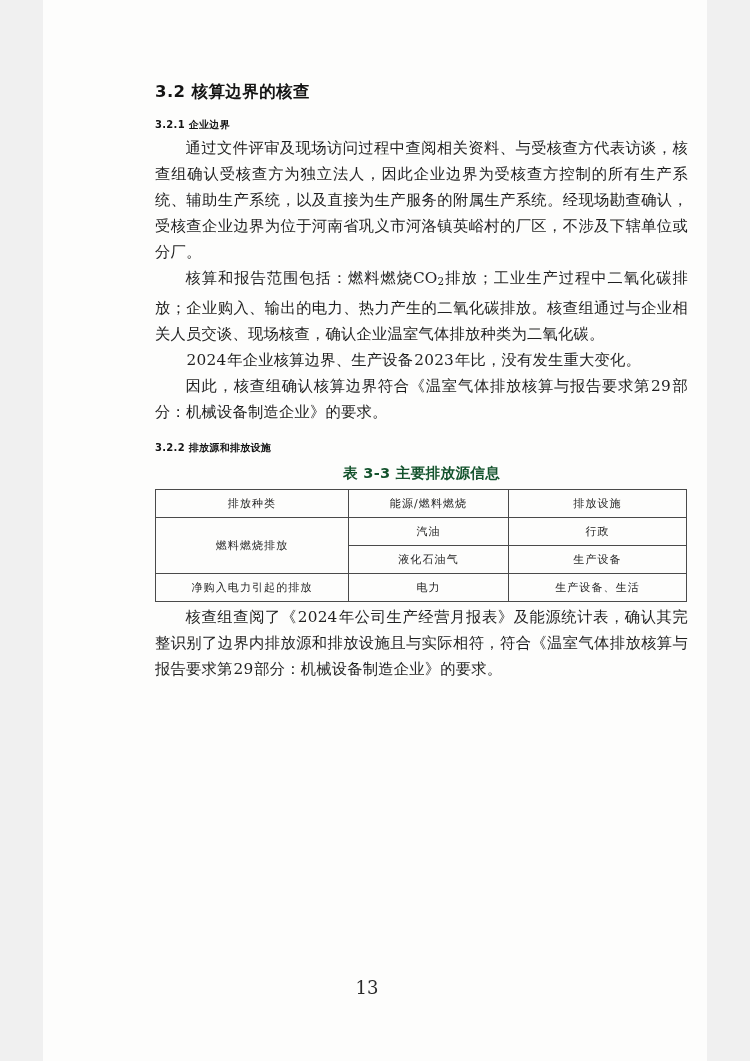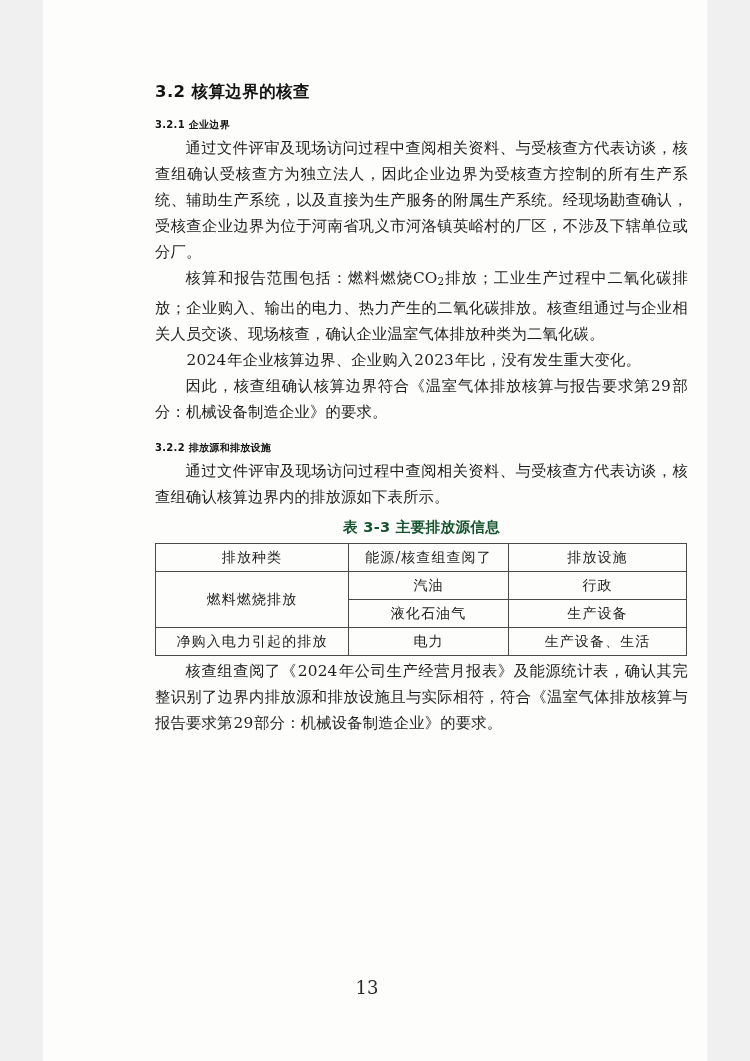--- a/index.html
+++ b/index.html
@@ -86,21 +86,21 @@
   table.emission-table {
     border-collapse: collapse;
     width: 531px;
     margin: 0 0 2px 0;
     table-layout: fixed;
   }
   table.emission-table td {
     border: 1px solid #4a4a4a;
     text-align: center;
     vertical-align: middle;
-    font-size: 14px;
+    font-size: 11px;
     line-height: 1.55;
     height: 25px;
     padding: 1px 2px;
     letter-spacing: 1.1px;
     color: #1f1f1f;
   }
   table.emission-table col.c1 { width: 193px; }
   table.emission-table col.c2 { width: 160px; }
   table.emission-table col.c3 { width: 178px; }
 
@@ -122,40 +122,39 @@
   <div class="content">
 
     <h2 class="sec-head">3.2 核算边界的核查</h2>
 
     <h3 class="sub-head">3.2.1 企业边界</h3>
 
     <p class="body last-line-left"><span>通过文件评审及现场访问过程中查阅相关资料、与受核查方代表访谈，核查组确认受核查方为独立法人，因此企业边界为受核查方控制的所有生产系统、辅助生产系统，以及直接为生产服务的附属生产系统。经现场勘查确认，受核查企业边界为位于河南省巩义市河洛镇英峪村的厂区，不涉及下辖单位或分厂。</span></p>
 
     <p class="body last-line-left"><span>核算和报告范围包括：燃料燃烧</span><span class="formula"><span>CO</span><sub>2</sub></span><span>排放；工业生产过程中二氧化碳排放；企业购入、输出的电力、热力产生的二氧化碳排放。核查组通过与企业相关人员交谈、现场核查，确认企业温室气体排放种类为二氧化碳。</span></p>
 
-    <p class="body last-line-left"><span class="num">2024</span><span>年企业核算边界、企业购入</span><span class="num">2023</span><span>年比，没有发生重大变化。</span></p>
+    <p class="body last-line-left"><span class="num">2024</span><span>年企业核算边界、生产设备</span><span class="num">2023</span><span>年比，没有发生重大变化。</span></p>
 
     <p class="body last-line-left"><span>因此，核查组确认核算边界符合《温室气体排放核算与报告要求第</span><span class="num">29</span><span>部分：机械设备制造企业》的要求。</span></p>
 
     <h3 class="sub-head spaced">3.2.2 排放源和排放设施</h3>
 
-    <p class="body last-line-left"><span>通过文件评审及现场访问过程中查阅相关资料、与受核查方代表访谈，核查组确认核算边界内的排放源如下表所示。</span></p>
 
     <div class="table-caption">表 3-3  主要排放源信息</div>
 
     <table class="emission-table">
       <colgroup>
         <col class="c1">
           <col class="c2">
           <col class="c3">
       </colgroup>
       <tbody>
         <tr>
           <td>排放种类</td>
-          <td>能源/核查组查阅了</td>
+          <td>能源/燃料燃烧</td>
           <td>排放设施</td>
         </tr>
         <tr>
           <td rowspan="2">燃料燃烧排放</td>
           <td>汽油</td>
           <td>行政</td>
         </tr>
         <tr>
           <td>液化石油气</td>
           <td>生产设备</td>

